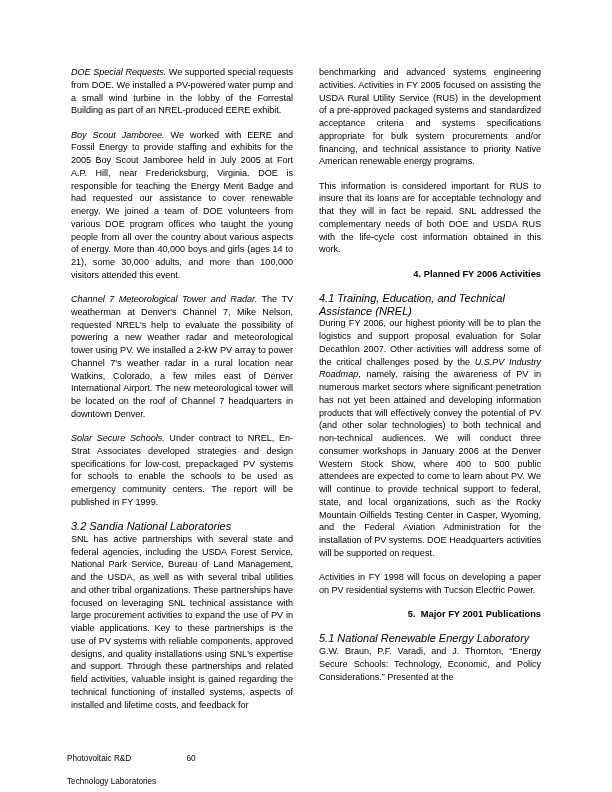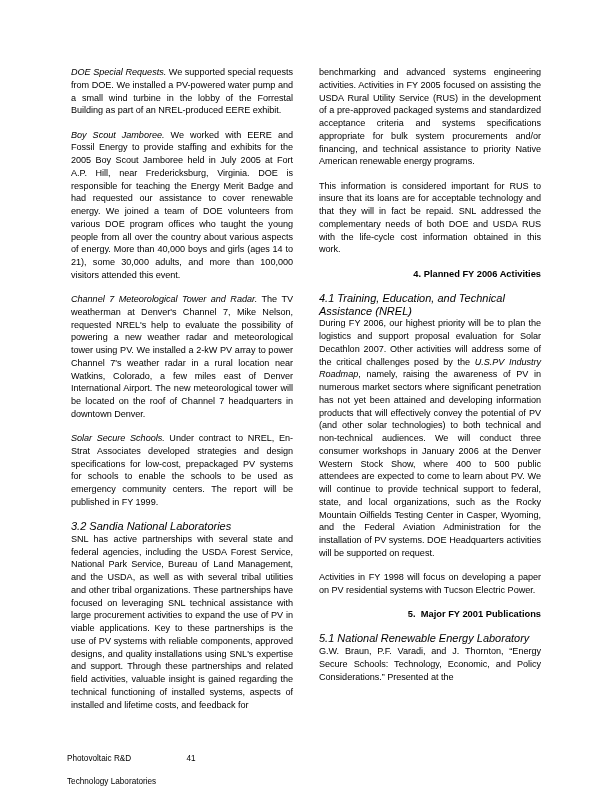--- a/index.html
+++ b/index.html
@@ -164,16 +164,16 @@
       </div>
 
     </div>
   </div>
 
   <div class="footer">
     <div class="footer-lines">
       <span class="footer-line">Photovoltaic R&amp;D</span>
       <span class="footer-line">Technology Laboratories</span>
     </div>
-    <div class="page-number">41</div>
+    <div class="page-number">60</div>
   </div>
 
 </div>
 
 </body></html>

